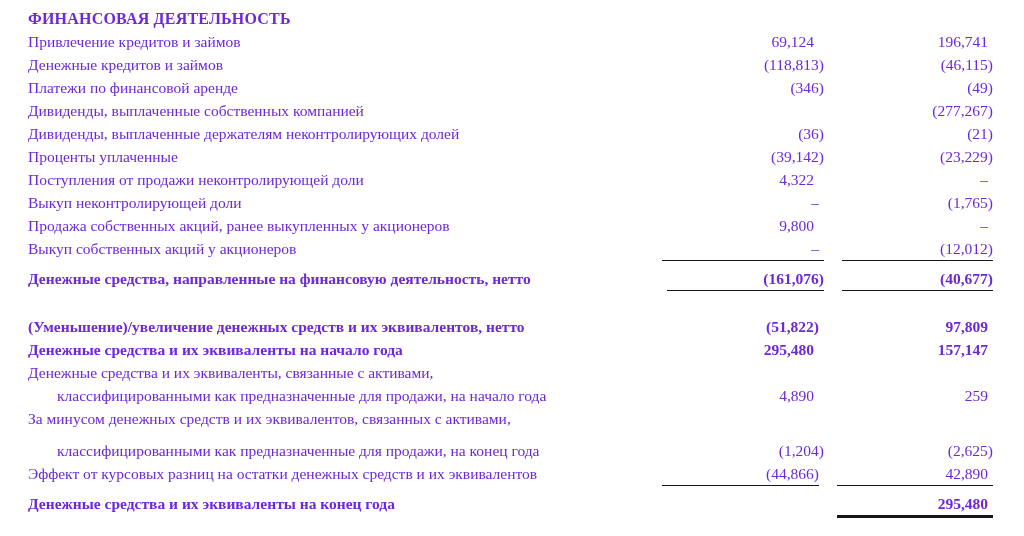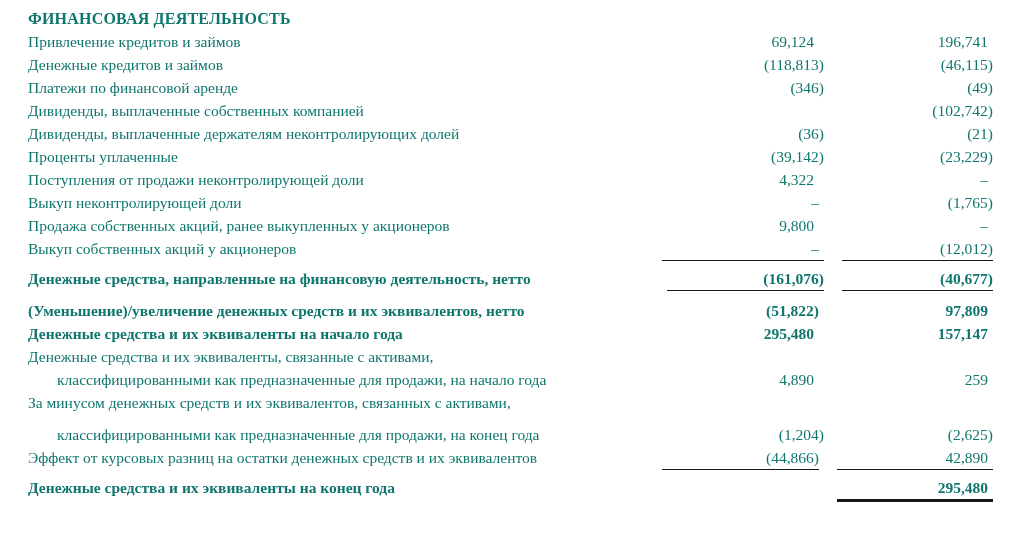--- a/index.html
+++ b/index.html
@@ -4,37 +4,37 @@
 <style>
   html,body{margin:0;padding:0;background:#ffffff;}
   .page{
     position:relative;
     width:1024px;
     height:536px;
     box-sizing:border-box;
     padding:7px 31px 0 28px;
     font-family:"Liberation Serif","DejaVu Serif",serif;
     font-size:15.5px;
-    color:#0f766e;
+    color:#6d28d9;
     background:#ffffff;
     overflow:hidden;
   }
   .row{display:flex;align-items:baseline;line-height:23px;}
   .label{flex:1 1 auto;min-width:0;}
   .cell{flex:0 0 auto;width:157px;text-align:right;white-space:nowrap;}
   .cell.c2{width:151px;}
   .colgap{flex:0 0 18px;}
   .bold{font-weight:bold;}
   .title-row .label{font-weight:bold;font-size:16px;letter-spacing:0.2px;}
   .indent .label{padding-left:29px;}
   .rule .cell{border-bottom:1.5px solid #161616;}
   .rule-thick .cell{border-bottom:3px solid #161616;}
   .tgap-xs{margin-top:9px;justify-content:center;}
   .tgap-sm{margin-top:6px;}
-  .tgap-lg{margin-top:8px;}
+  .tgap-lg{margin-top:24px;}
 </style>
 </head>
 <body>
 
 <div class="page">
 
   <div class="row title-row">
     <span class="label">ФИНАНСОВАЯ ДЕЯТЕЛЬНОСТЬ</span>
   </div>
 
@@ -55,21 +55,21 @@
   <div class="row">
     <span class="label">Платежи по финансовой аренде</span>
     <span class="cell c1">(346)</span>
     <span class="colgap"></span>
     <span class="cell c2">(49)</span>
   </div>
 
   <div class="row">
     <span class="label">Дивиденды, выплаченные собственных компанией</span>
     <span class="colgap"></span>
-    <span class="cell c2">(102,742)</span>
+    <span class="cell c2">(277,267)</span>
   </div>
 
   <div class="row">
     <span class="label">Дивиденды, выплаченные держателям неконтролирующих долей</span>
     <span class="cell c1">(36)</span>
     <span class="colgap"></span>
     <span class="cell c2">(21)</span>
   </div>
 
   <div class="row">

